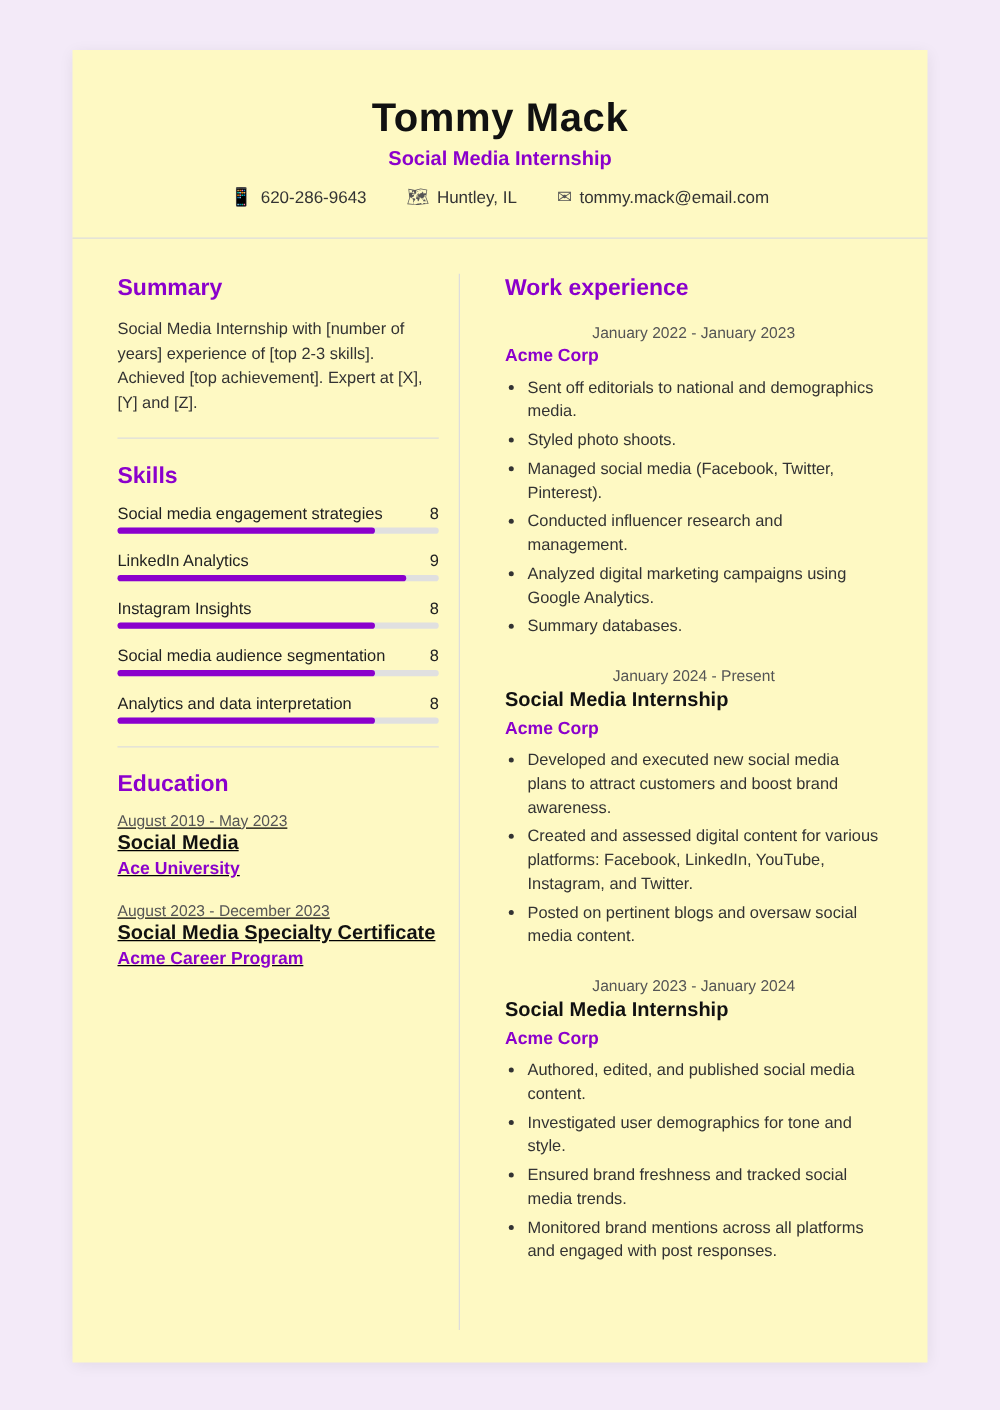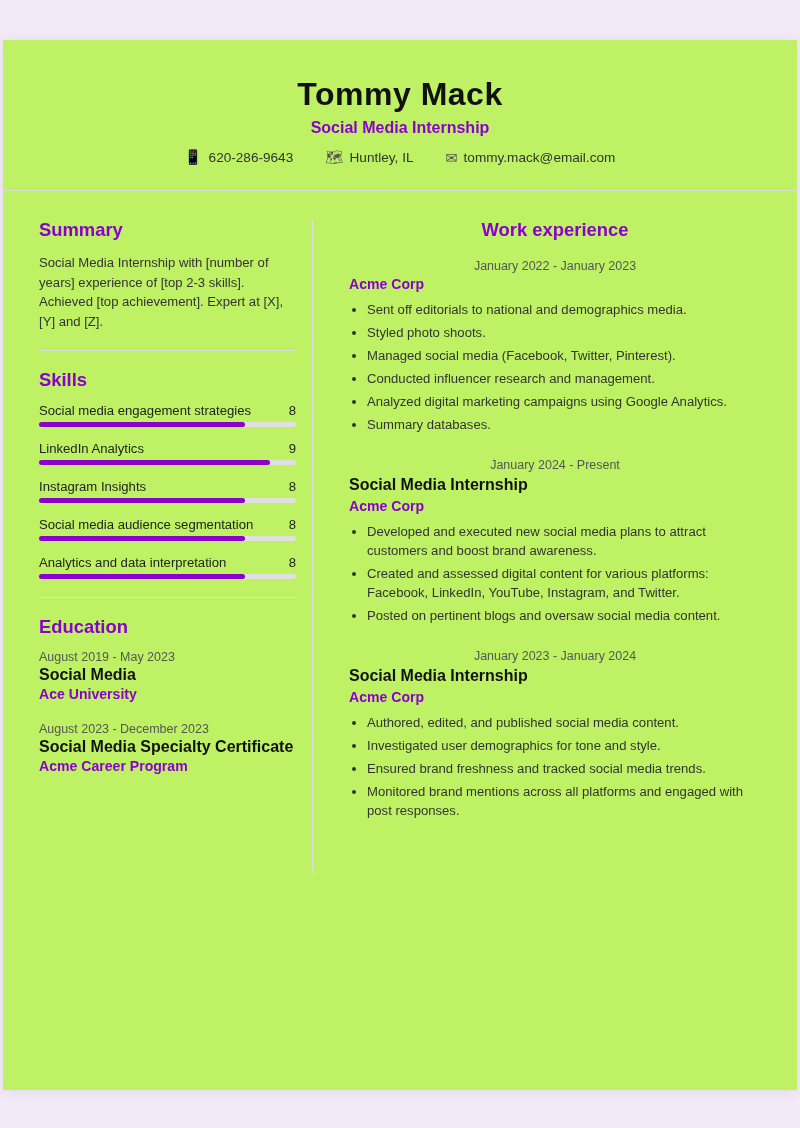--- a/index.html
+++ b/index.html
@@ -6,22 +6,22 @@
     body {
       font-family: Arial, sans-serif;
       background: #f3eaf8;
       min-height: 1128px;
       display: flex;
       justify-content: center;
       align-items: flex-start;
       padding: 40px 0;
     }
     .resume-container {
-      background: #bef264;
-      width: 794px;
+      background: #fef9c3;
+      width: 684px;
       min-height: 1050px;
       box-shadow: 0 2px 12px rgba(0,0,0,0.08);
     }
     .header-section {
       text-align: center;
       padding: 36px 40px 24px;
       border-bottom: 1.5px solid #ddd;
     }
     .header-section h1 {
       font-size: 2rem;
@@ -102,20 +102,21 @@
       border-radius: 3px;
       width: 100%;
     }
     .skill-bar-fill {
       background: #8b00cc;
       height: 5px;
       border-radius: 3px;
     }
     .edu-entry {
       margin-bottom: 20px;
+      text-decoration: underline;
     }
     .edu-date {
       font-size: 0.78rem;
       color: #555;
       margin-bottom: 2px;
     }
     .edu-degree {
       font-size: 1rem;
       font-weight: 700;
       color: #111;
@@ -124,21 +125,20 @@
     .edu-institution {
       font-size: 0.88rem;
       color: #8b00cc;
       font-weight: 600;
     }
     .work-section-title {
       font-size: 1.15rem;
       color: #8b00cc;
       font-weight: 700;
       margin-bottom: 18px;
-      text-align: center;
     }
     .work-entry {
       margin-bottom: 24px;
     }
     .work-date {
       font-size: 0.78rem;
       color: #555;
       margin-bottom: 3px;
       text-align: center;
     }

